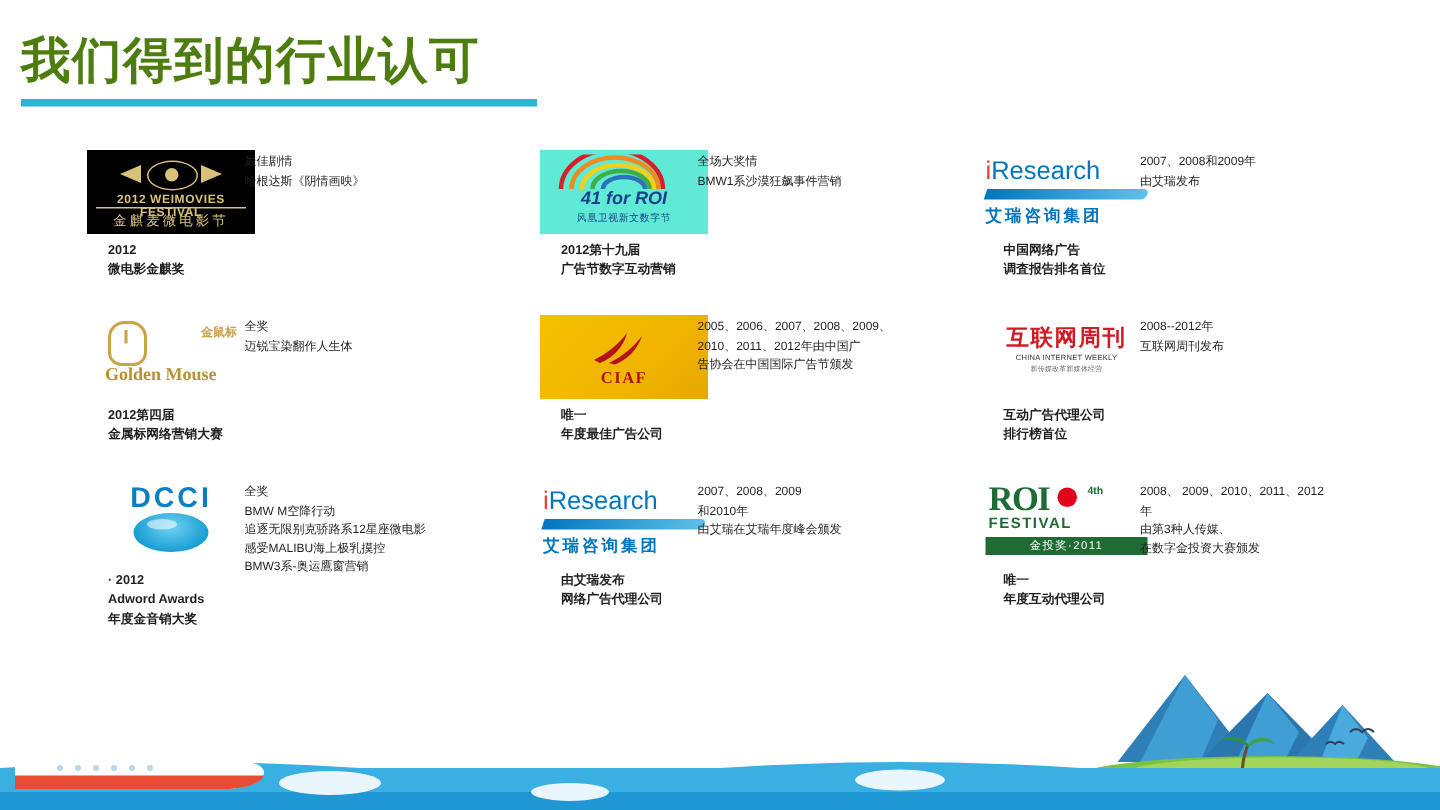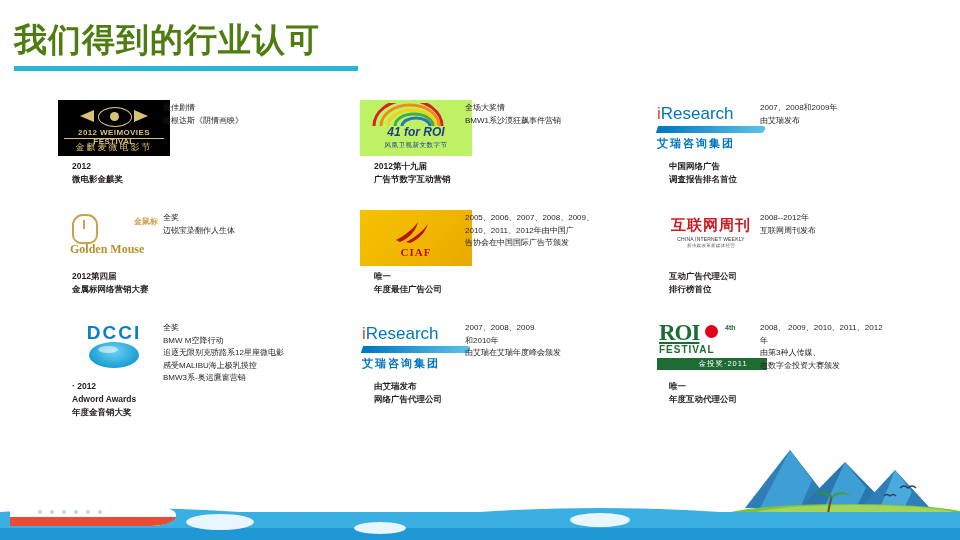--- a/index.html
+++ b/index.html
@@ -71,21 +71,21 @@
   }
   .lg-weimovies .bar{
     position:absolute;left:6px;right:6px;top:38px;height:1px;background:#d8c27a;
   }
   .lg-weimovies .t2{
     position:absolute;left:0;right:0;top:41px;text-align:center;
     color:#d8c27a;font-size:9px;letter-spacing:2px;
   }
 
   
-  .lg-roi{background:#bef264;}
+  .lg-roi{background:#5eead4;}
   .lg-roi .arcs{position:absolute;left:6px;top:3px;}
   .lg-roi .t{
     position:absolute;left:0;right:0;top:25px;text-align:center;
     font-size:12px;font-weight:bold;color:#1b3f8b;font-style:italic;
   }
   .lg-roi .sub{
     position:absolute;left:0;right:0;top:41px;text-align:center;
     font-size:6.5px;color:#1b3f8b;letter-spacing:.5px;
   }
 
@@ -162,35 +162,35 @@
   .lg-dcci .ball:before{
     content:"";position:absolute;left:9px;top:4px;width:20px;height:7px;
     background:rgba(255,255,255,.55);border-radius:50%;
   }
 
   
   
   .lg-fest{background:#fff;}
   .lg-fest .big{
     position:absolute;left:4px;top:0px;font-size:23px;font-weight:bold;
-    color:#1e6b34;letter-spacing:-1px;font-family:"Liberation Serif",serif;text-decoration:underline;
+    color:#1e6b34;letter-spacing:-1px;font-family:"Liberation Serif",serif;
   }
   .lg-fest .dot{
     position:absolute;left:50px;top:5px;width:13px;height:13px;border-radius:50%;
     background:#e2001a;
   }
   .lg-fest .sup{
     position:absolute;left:70px;top:4px;font-size:7px;color:#1e6b34;font-weight:bold;
   }
   .lg-fest .fv{
     position:absolute;left:4px;top:24px;font-size:10px;color:#1e6b34;font-weight:bold;
     letter-spacing:1px;
   }
   .lg-fest .bar{
-    position:absolute;left:2px;top:38px;width:132px;height:12px;background:#1e6b34;
+    position:absolute;left:2px;top:38px;width:108px;height:12px;background:#1e6b34;
   }
   .lg-fest .bar span{
     position:absolute;left:0;right:0;top:1px;text-align:center;color:#fff;font-size:7.5px;
     letter-spacing:1px;
   }
 
   
   .bottom{position:absolute;left:0;bottom:0;width:960px;height:110px;}
 </style>
 </head>

